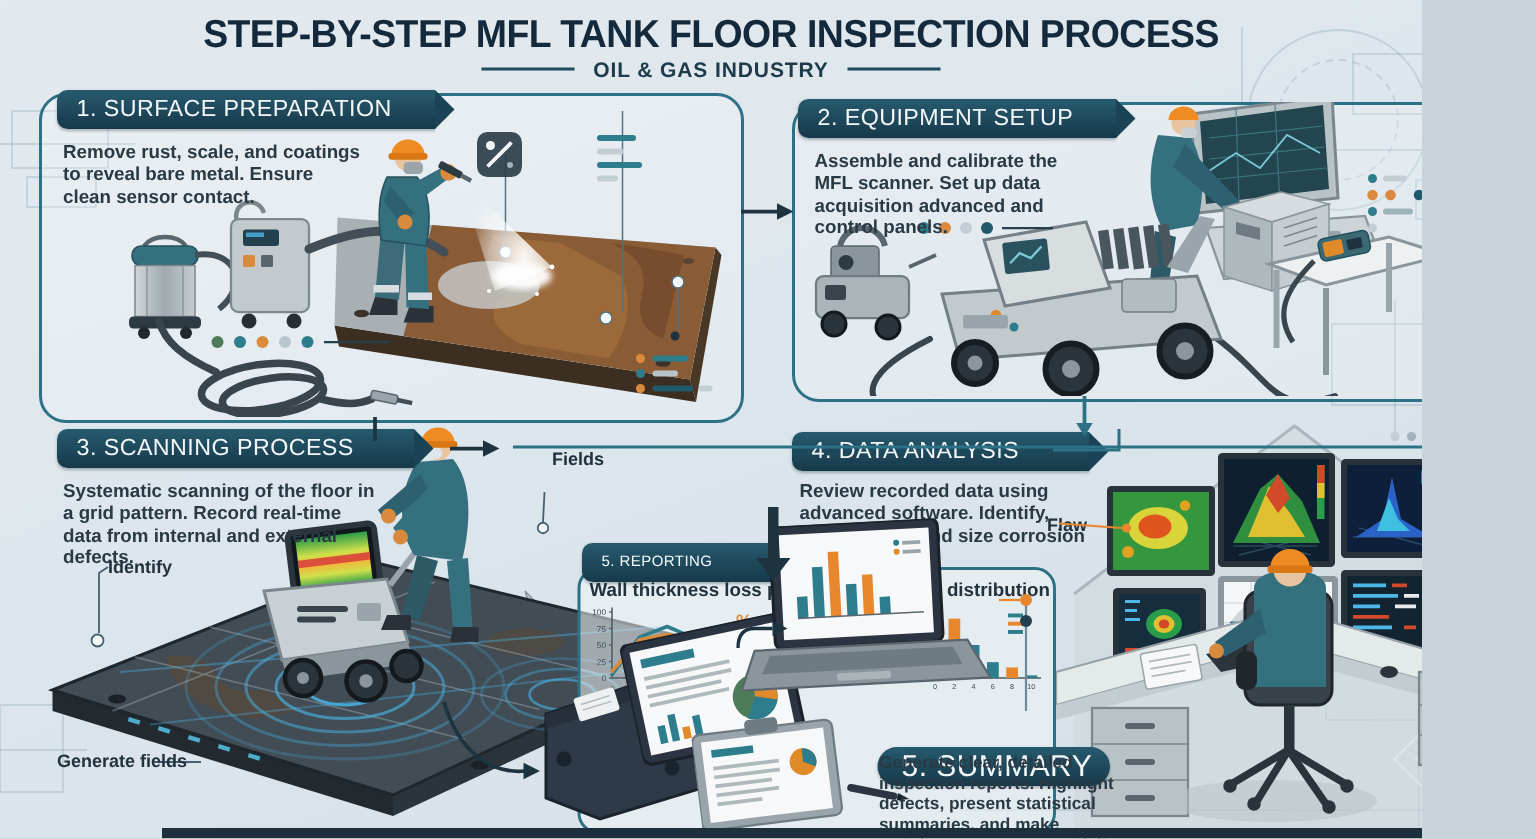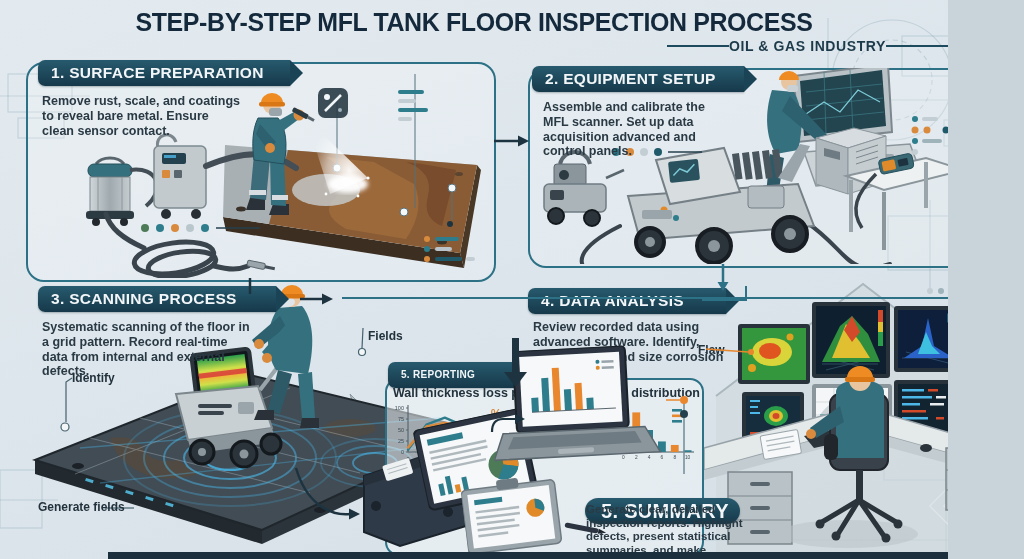--- a/index.html
+++ b/index.html
@@ -2,26 +2,26 @@
 <html><head>
 <meta charset="utf-8">
 <style>
   html,body{margin:0;padding:0;background:#c9d4da;font-family:"Liberation Sans",sans-serif;}
   #canvas{position:relative;width:948px;height:559px;overflow:hidden;
     background:linear-gradient(160deg,#e3eaef 0%,#dde6ec 45%,#d5dfe6 100%);}
   .abs{position:absolute;}
   
   .title{left:0;right:0;top:7px;text-align:center;color:#142a3c;font-weight:800;
     font-size:26px;letter-spacing:-0.4px;transform:scaleX(.96);z-index:4;}
-  .subtitle-row{left:0;right:0;top:38px;display:flex;justify-content:flex-end;align-items:center;gap:0;z-index:4;}
+  .subtitle-row{left:0;right:0;top:38px;display:flex;justify-content:center;align-items:center;gap:12px;z-index:4;}
   .subtitle-row .rule{width:62px;height:2px;background:#1d4a5c;}
   .subtitle{color:#1d3a4a;font-weight:700;font-size:14px;letter-spacing:.6px;}
   
   .stepbox{border:2px solid #2c7186;border-radius:18px;background:rgba(255,255,255,.22);z-index:2;}
-  .banner{height:26px;line-height:26px;padding:0 13px;color:#f2f6f8;font-weight:700;
+  .banner{height:26px;line-height:26px;padding:0 13px;color:#f2f6f8;font-weight:400;
     font-size:15.5px;letter-spacing:.3px;background:linear-gradient(180deg,#275a6e,#16394a);
     border-radius:7px 0 0 7px;z-index:5;box-shadow:0 1px 2px rgba(10,30,40,.3);white-space:nowrap;}
   .banner::after{content:"";position:absolute;right:-13px;top:0;
     border-top:13px solid transparent;border-bottom:13px solid transparent;border-left:13px solid #1b4356;}
   .banner.rounded{border-radius:13px;}
   .banner.rounded::after{display:none;}
   .desc{color:#2a3a44;font-size:12.5px;line-height:1.18;font-weight:700;z-index:5;}
   .calloutlabel{color:#22323c;font-size:12px;font-weight:600;z-index:6;}
   .chartlabel{color:#22323c;font-size:12.5px;font-weight:700;z-index:6;}
   .reportbox{border:2px solid #2c7186;border-radius:14px;background:rgba(240,246,248,.55);z-index:3;}
@@ -429,21 +429,21 @@
       <polyline points="52,100 46,104 46,144"></polyline>
       <circle cx="45" cy="149" r="4" fill="#f4f7f8"></circle>
       <line x1="85" y1="230" x2="114" y2="230"></line>
       <line x1="343" y1="50" x2="342" y2="70"></line>
       <circle cx="342" cy="74" r="3.5" fill="#f4f7f8"></circle>
     </g>
   </svg>
 
   <div class="abs calloutlabel" style="left:72px;top:371px;">Identify</div>
   <div class="abs calloutlabel" style="left:38px;top:500px;">Generate fields</div>
-  <div class="abs calloutlabel" style="left:352px;top:329px;padding-left:16px;">Fields</div>
+  <div class="abs calloutlabel" style="left:352px;top:299px;padding-left:16px;">Fields</div>
 
   <div class="abs banner" style="left:528px;top:288px;width:172px;">4. DATA ANALYSIS</div>
   <div class="abs desc" style="left:533px;top:320px;width:218px;">Review recorded data using advanced software. Identify, characterize, and size corrosion damage.</div>
 
   <svg class="abs scene" style="left:698px;top:276px" width="326" height="283" viewBox="0 0 326 283">
     <polygon points="18,120 165,8 312,120 312,283 18,283" fill="#cfd8dc" opacity=".6"></polygon>
     <polyline points="18,120 165,8 312,120" fill="none" stroke="#aab7bd" stroke-width="2"></polyline>
 
     <g transform="translate(40,48)">
       <rect x="0" y="0" width="72" height="60" rx="3" fill="#27323a"></rect>

